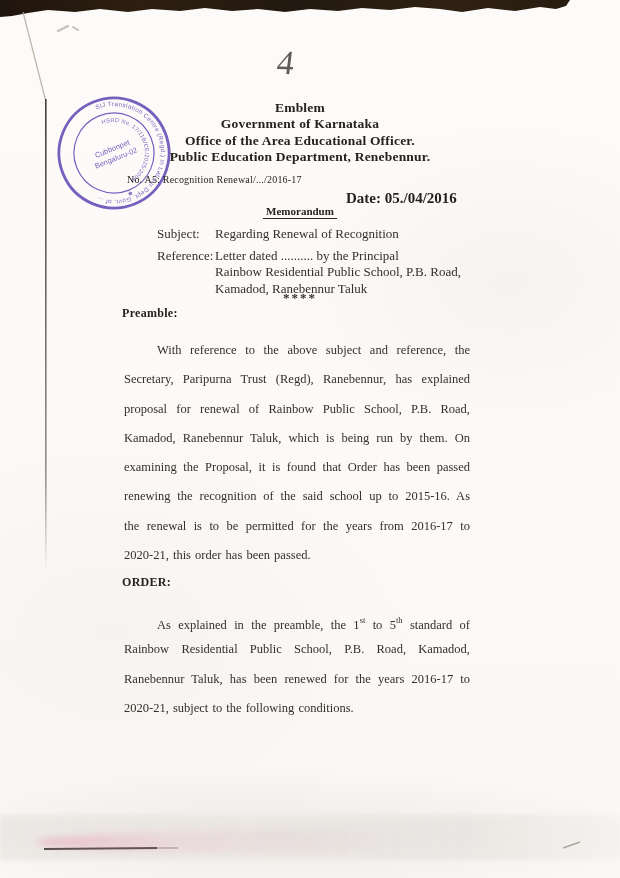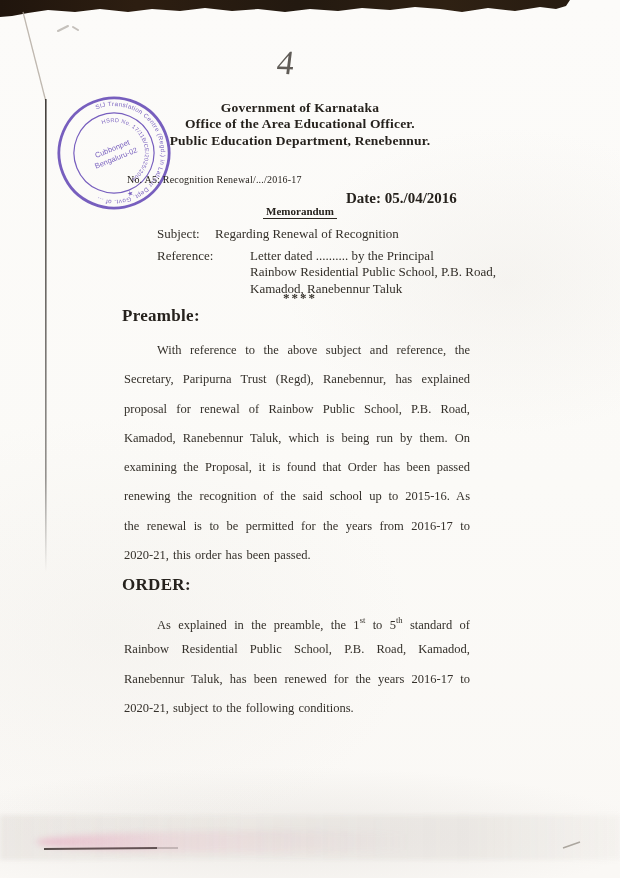--- a/index.html
+++ b/index.html
@@ -31,23 +31,23 @@
     position:absolute;left:120px;top:100px;width:360px;text-align:center;
     font-weight:bold;font-size:13.5px;line-height:16.4px;color:#26221d;letter-spacing:.2px;
   }
   .refno{position:absolute;left:127px;top:174px;font-weight:normal;font-size:10px;color:#26221d;letter-spacing:.2px;}
   .dateline{position:absolute;left:346px;top:190px;font-weight:bold;font-size:15px;color:#26221d;}
   .memo{position:absolute;left:120px;top:205px;width:360px;text-align:center;font-weight:bold;font-size:11px;color:#26221d;}
   .memo span{border-bottom:1.6px solid #2a2620;padding:0 3px 1px;}
   .subjrow{position:absolute;font-size:13px;color:#332f29;}
   .lab{position:absolute;left:157px;}
   .val{position:absolute;left:215px;}
-  .refblock{line-height:16.4px;margin-left:35px;}
+  .refblock{line-height:16.4px;}
   .stars{position:absolute;left:120px;top:290px;width:360px;text-align:center;font-size:13px;font-weight:bold;letter-spacing:2px;color:#332f29;}
-  .phead{position:absolute;left:122px;font-weight:bold;font-size:17px;color:#26221d;letter-spacing:.3px;}
+  .phead{position:absolute;left:122px;font-weight:bold;font-size:12px;color:#26221d;letter-spacing:.3px;}
   .para{position:absolute;left:124px;width:346px;font-size:12.5px;color:#34302a;word-spacing:1px;}
   .jl{text-align:justify;text-align-last:justify;line-height:29.3px;height:29.3px;overflow:visible;}
   .ll{text-align:left;text-align-last:left;line-height:29.3px;height:29.3px;}
   .indent{text-indent:33px;}
   .sup{font-size:8.5px;vertical-align:6px;letter-spacing:0;}
   .smudge{
     position:absolute;left:36px;top:831px;width:440px;height:22px;border-radius:50%;
     background:linear-gradient(90deg,rgba(231,120,165,0.34),rgba(231,140,175,0.14) 30%,rgba(220,140,170,0.08) 55%,rgba(220,140,170,0) 85%);
     filter:blur(3px);
   }
@@ -100,20 +100,21 @@
       <text font-size="5.6" font-family="Liberation Sans, sans-serif" letter-spacing="0.3">
         <textPath href="#arcInner">HSRD No. 17/11B/CE/2025/2004</textPath>
       </text>
       <text x="60" y="58" font-size="7.5" text-anchor="middle" font-family="Liberation Sans, sans-serif">Cubbonpet</text>
       <text x="60" y="68" font-size="7.5" text-anchor="middle" font-family="Liberation Sans, sans-serif">Bengaluru-02</text>
       <text x="60" y="106" font-size="7" text-anchor="middle">★</text>
     </g>
   </svg>
 
   <div class="hdr">
+    <div>Emblem</div>
     <div>Government of Karnataka</div>
     <div>Office of the Area Educational Officer.</div>
     <div>Public Education Department, Renebennur.</div>
   </div>
 
   <div class="refno">No. A5: Recognition  Renewal/.../2016-17</div>
   <div class="dateline">Date: 05./04/2016</div>
   <div class="memo"><span>Memorandum</span></div>
 
   <div class="subjrow lab" style="top:226px;">Subject:</div>

